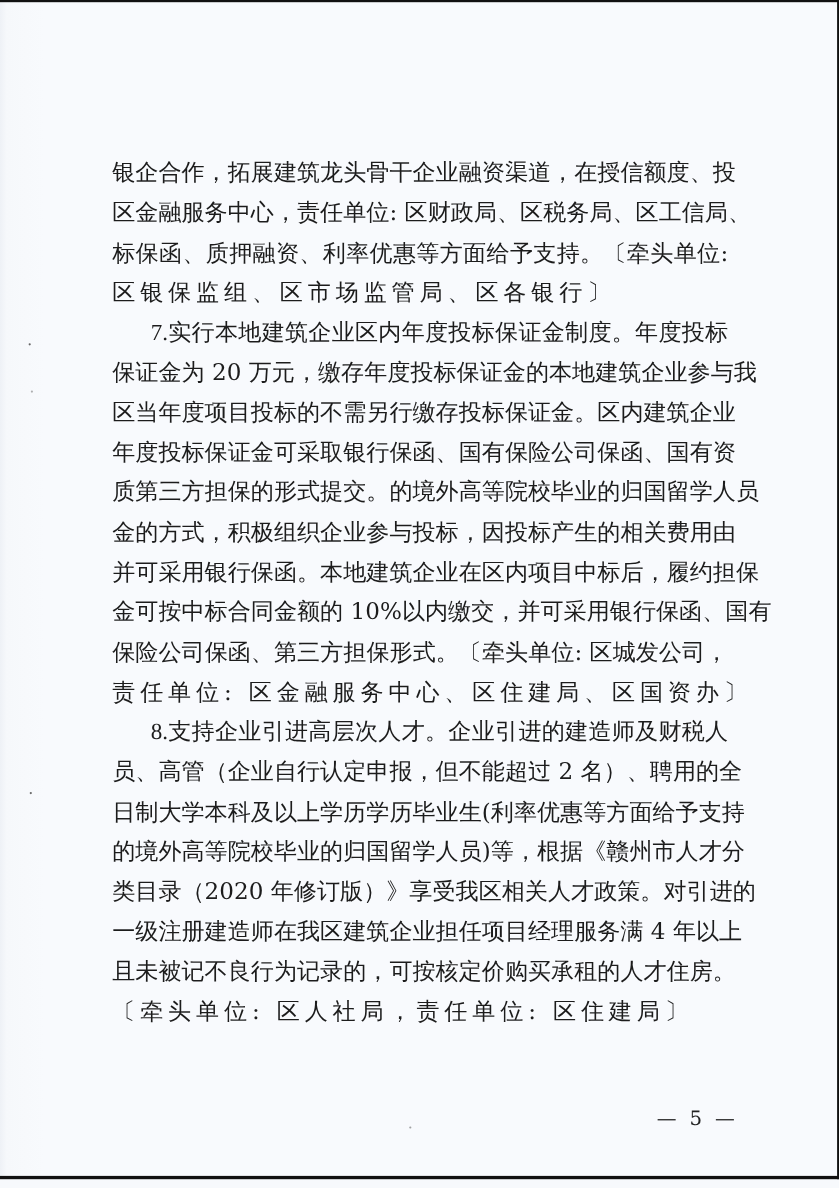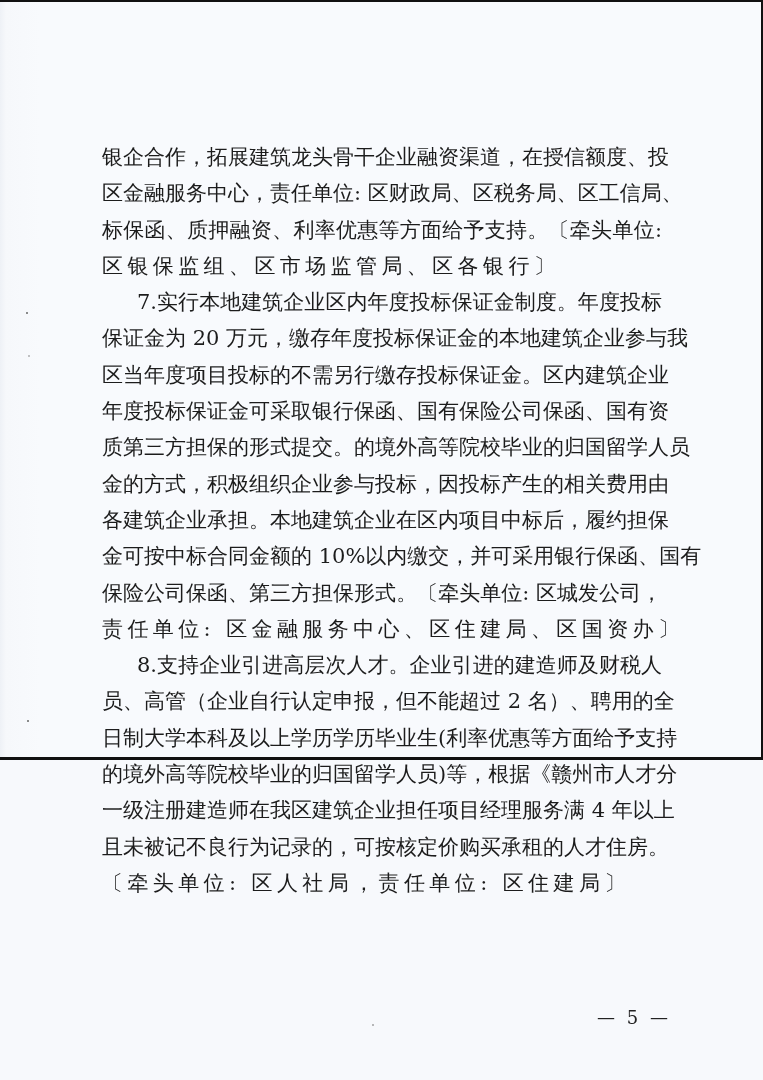--- a/index.html
+++ b/index.html
@@ -12,21 +12,21 @@
     position: relative;
     overflow: hidden;
     background: #f7f9fc;
     font-family: "DejaVu Serif", "Liberation Serif", serif;
     color: #1c1c1c;
   }
   .page {
     position: absolute;
     left: 0; top: 0;
     width: 763px;
-    height: 760px;
+    height: 1072px;
     background: linear-gradient(90deg, #eef1f6 0px, #f6f8fb 6px, #f8fafd 40px, #f8fafd 100%);
     box-sizing: border-box;
     border-top: 2px solid #111;
     border-right: 2px solid #111;
     border-bottom: 3px solid #111;
   }
   .body-text {
     position: absolute;
     left: 102px;
     top: 137px;
@@ -41,20 +41,21 @@
     text-align: justify;
     text-align-last: justify;
     letter-spacing: 0;
   }
   .line.last {
     text-align-last: left;
     letter-spacing: 4.4px;
   }
   .line.indent {
     padding-left: 35px;
+    font-family: Liberation Serif, serif;
   }
   .page-number {
     position: absolute;
     left: 597px;
     top: 1005px;
     font-size: 18px;
     letter-spacing: 3px;
     color: #222;
   }
   .speck {
@@ -84,31 +85,32 @@
       <span class="line last">区银保监组、区市场监管局、区各银行〕</span>
     </div>
 
     <div>
       <span class="line indent">7.实行本地建筑企业区内年度投标保证金制度。年度投标</span>
       <span class="line">保证金为 20 万元，缴存年度投标保证金的本地建筑企业参与我</span>
       <span class="line">区当年度项目投标的不需另行缴存投标保证金。区内建筑企业</span>
       <span class="line">年度投标保证金可采取银行保函、国有保险公司保函、国有资</span>
       <span class="line">质第三方担保的形式提交。的境外高等院校毕业的归国留学人员</span>
       <span class="line">金的方式，积极组织企业参与投标，因投标产生的相关费用由</span>
-      <span class="line">各建筑企业承担。本地建筑企业在区内项目中标后，履约担保</span>
+      <span class="line">并可采用银行保函。本地建筑企业在区内项目中标后，履约担保</span>
       <span class="line">金可按中标合同金额的 10%以内缴交，并可采用银行保函、国有</span>
       <span class="line">保险公司保函、第三方担保形式。〔牵头单位: 区城发公司，</span>
       <span class="line last">责任单位: 区金融服务中心、区住建局、区国资办〕</span>
     </div>
 
     <div>
       <span class="line indent">8.支持企业引进高层次人才。企业引进的建造师及财税人</span>
       <span class="line">员、高管（企业自行认定申报，但不能超过 2 名）、聘用的全</span>
       <span class="line">日制大学本科及以上学历学历毕业生(利率优惠等方面给予支持</span>
       <span class="line">的境外高等院校毕业的归国留学人员)等，根据《赣州市人才分</span>
+      <span class="line">类目录（2020 年修订版）》享受我区相关人才政策。对引进的</span>
       <span class="line">一级注册建造师在我区建筑企业担任项目经理服务满 4 年以上</span>
       <span class="line">且未被记不良行为记录的，可按核定价购买承租的人才住房。</span>
       <span class="line last">〔牵头单位: 区人社局，责任单位: 区住建局〕</span>
     </div>
 
   </div>
 
   <div class="page-number">— 5 —</div>
 </div>
 

